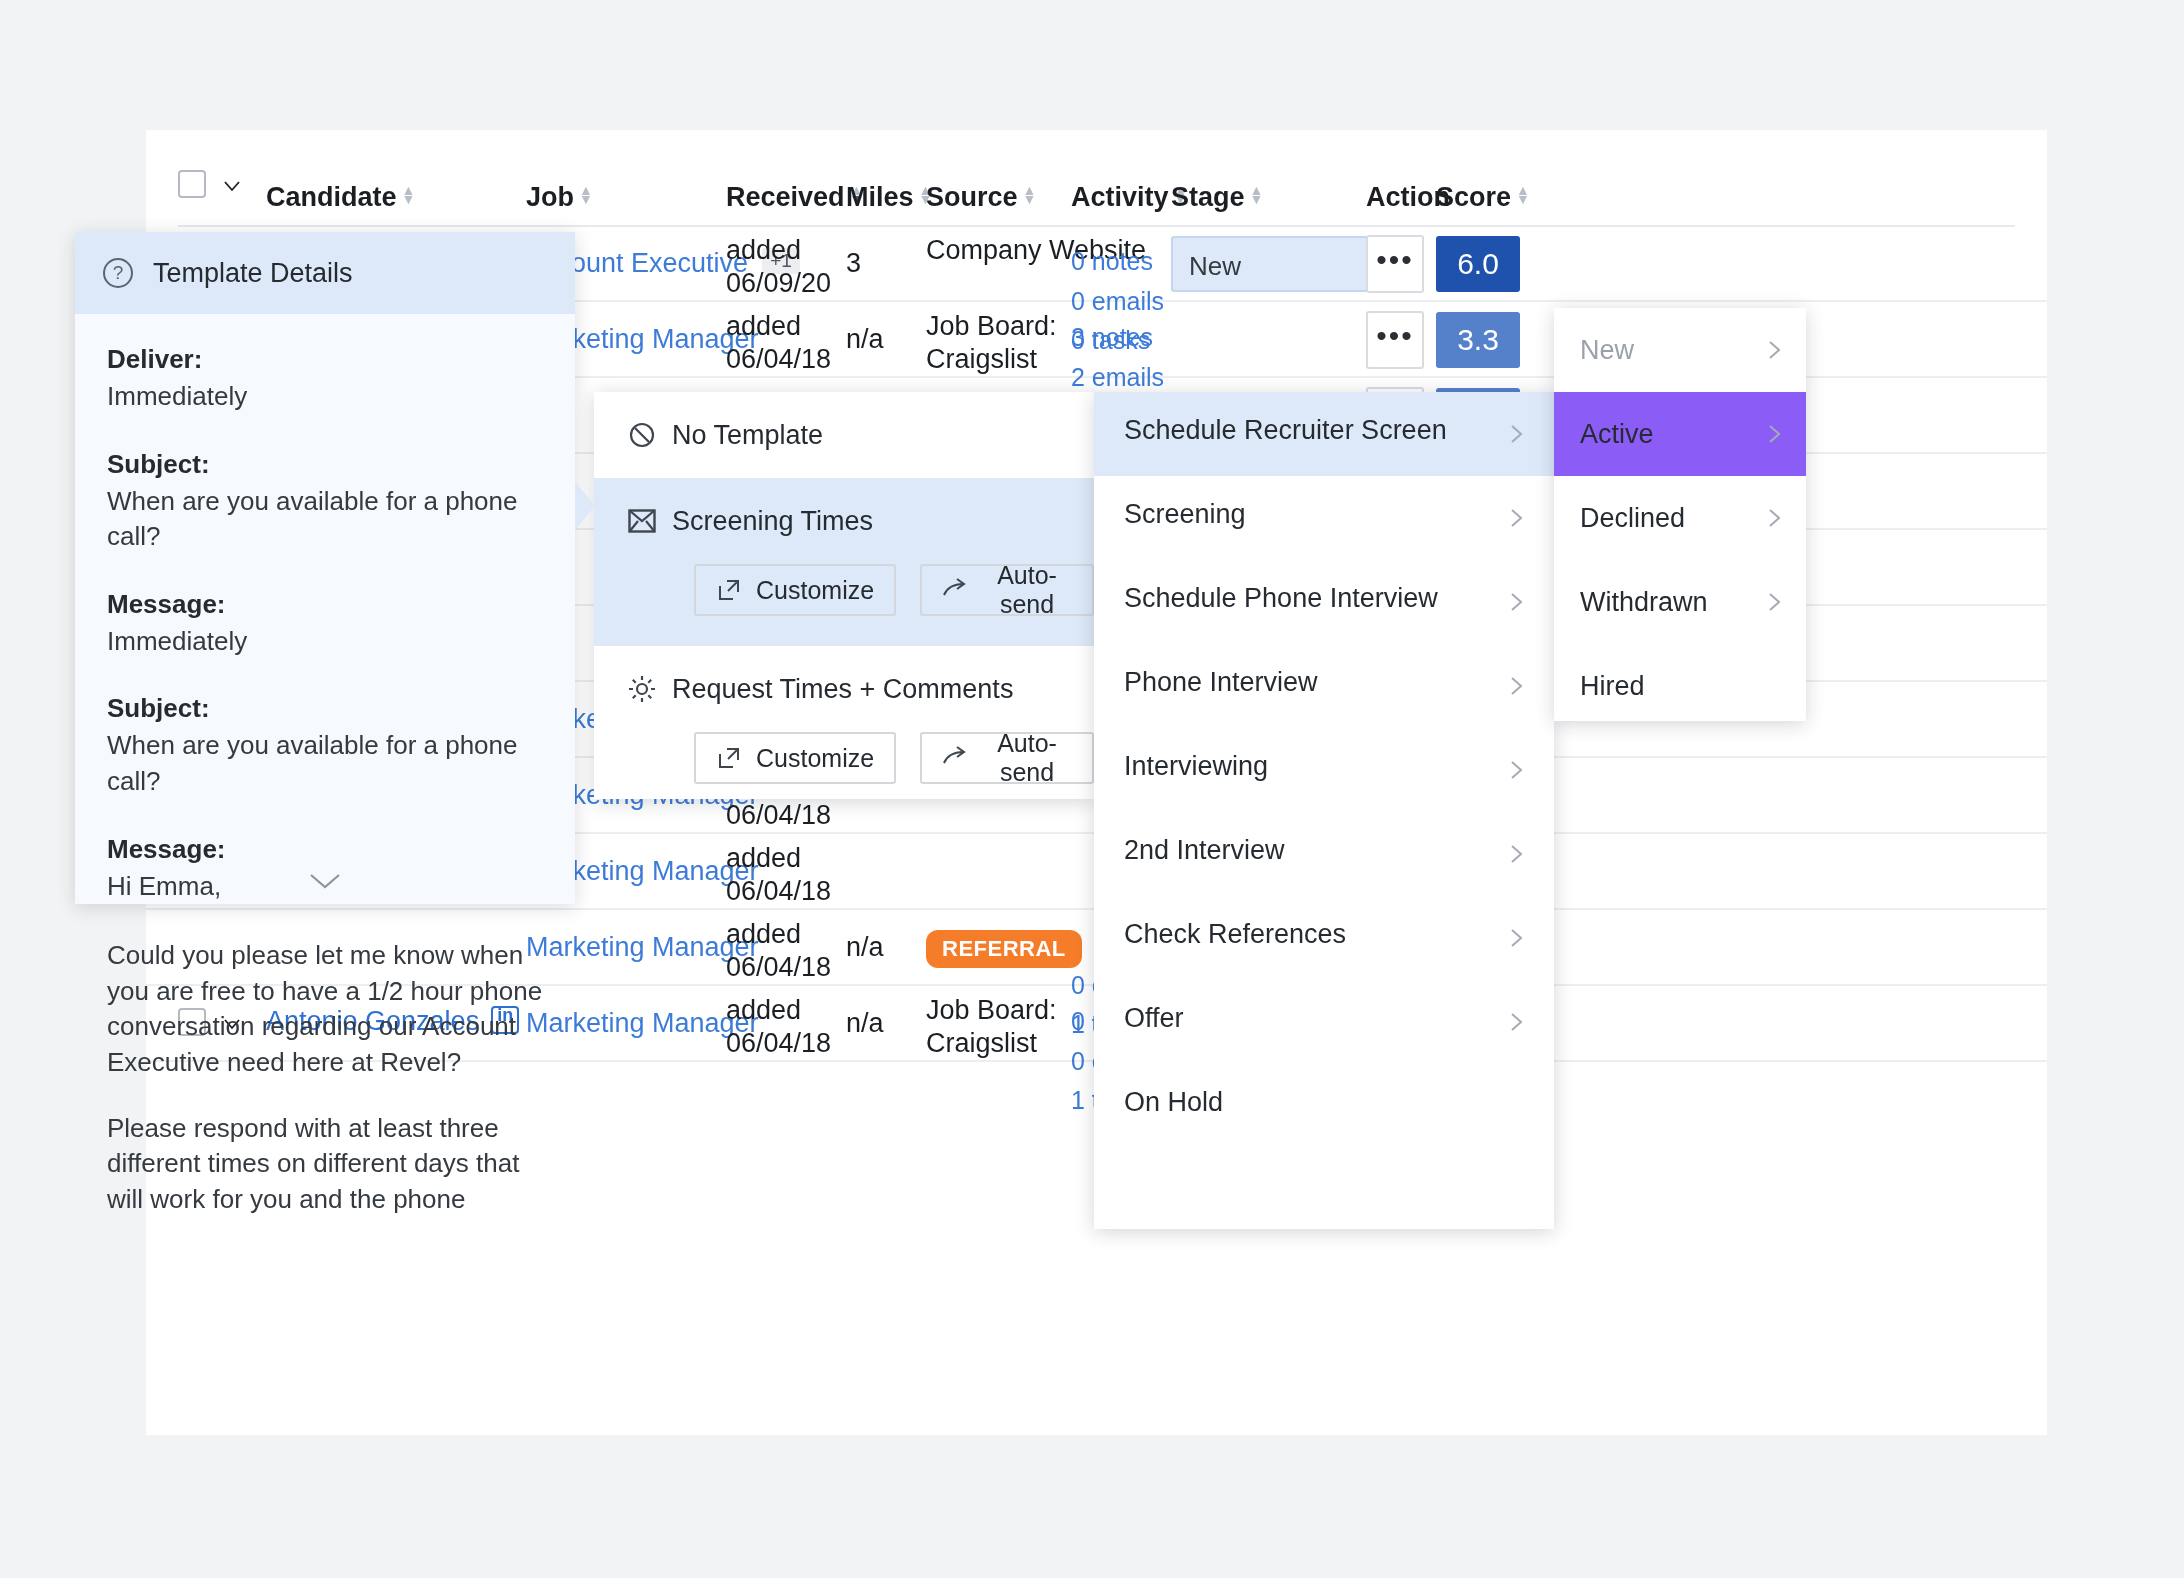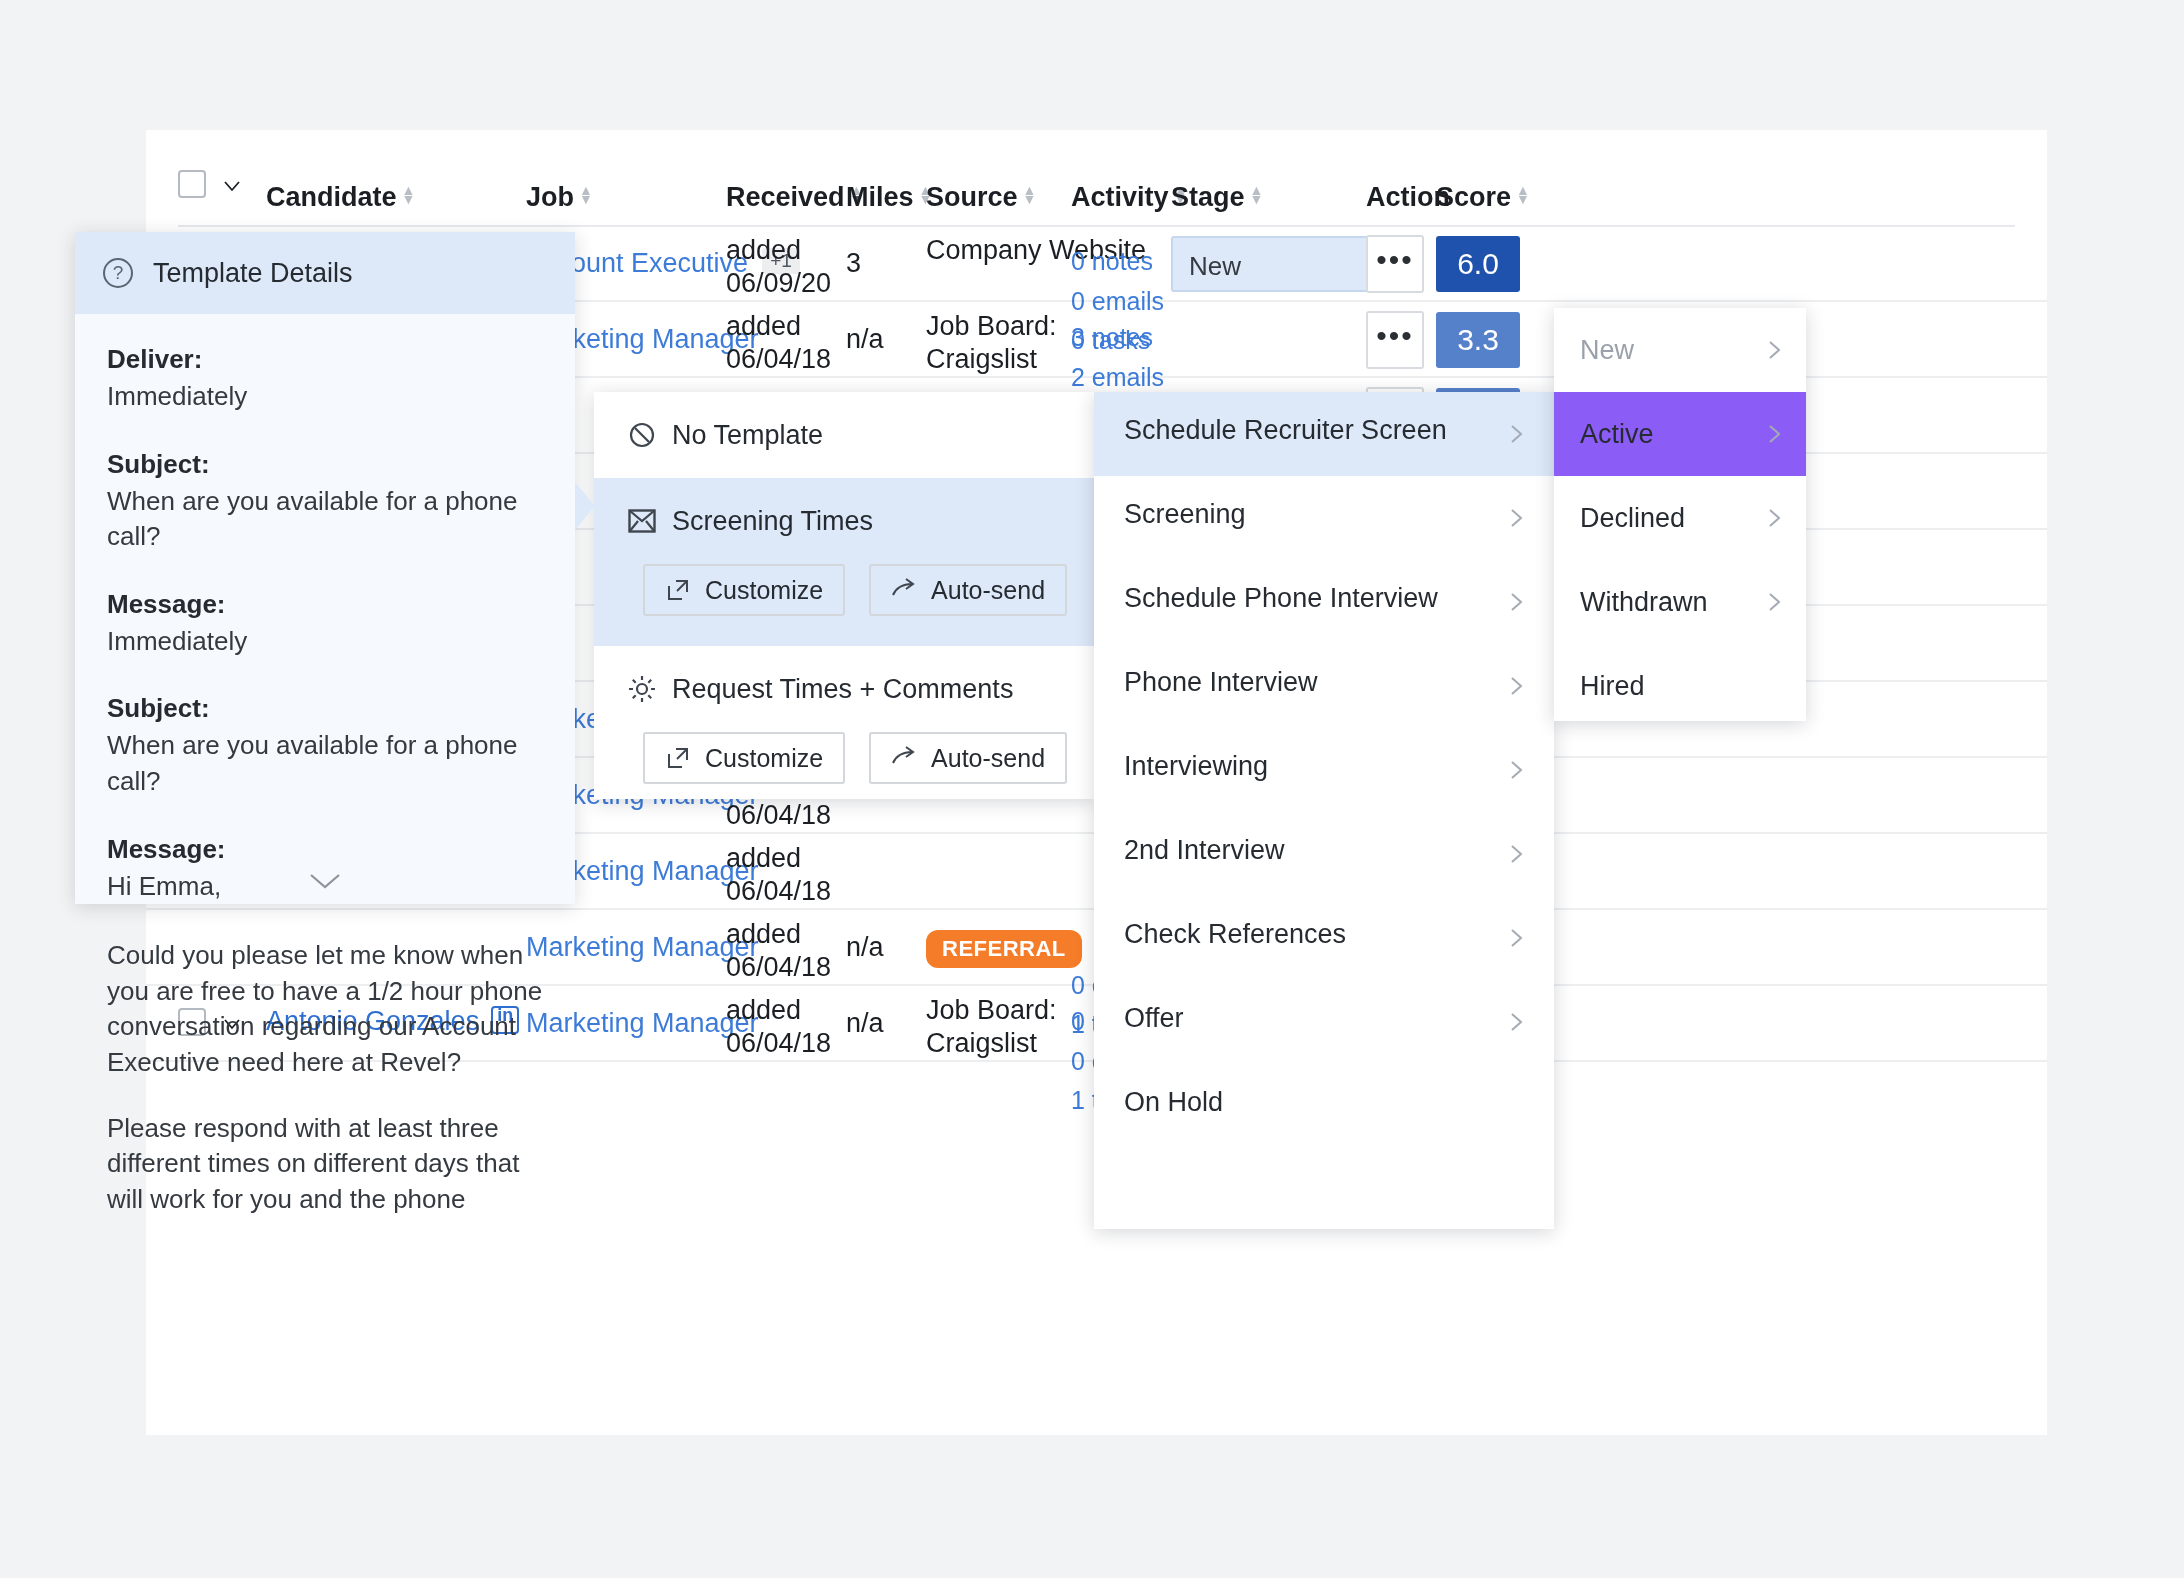--- a/index.html
+++ b/index.html
@@ -144,21 +144,21 @@
   .tpl-menu {
     position: absolute; left: 594px; top: 392px; width: 500px; height: 407px;
     background: #fff; box-shadow: 0 3px 18px rgba(22,30,44,.18);
     z-index: 35;
   }
   .tm-item { position: relative; }
   .tm-item.sel { background: #dde8f8; }
   .tm-row { display: flex; align-items: center; height: 86px; padding-left: 34px; }
   .tm-ico { width: 44px; color: #3f464f; flex: none; }
   .tm-txt { font-size: 27px; color: #262b31; }
-  .tm-btns { display: flex; gap: 24px; padding: 0 0 30px 49px; }
+  .tm-btns { display: flex; gap: 24px; padding: 0 0 30px 100px; }
   .tm-btn {
     display: flex; align-items: center; gap: 14px;
     height: 52px; padding: 0 20px;
     border: 2px solid #d3d7dc; border-radius: 3px; background: transparent;
     font-size: 25px; color: #262b31;
   }
   .tm-btn .gi { width: 26px; height: 26px; color: #3f464f; }
 
   
   .stage-menu {

